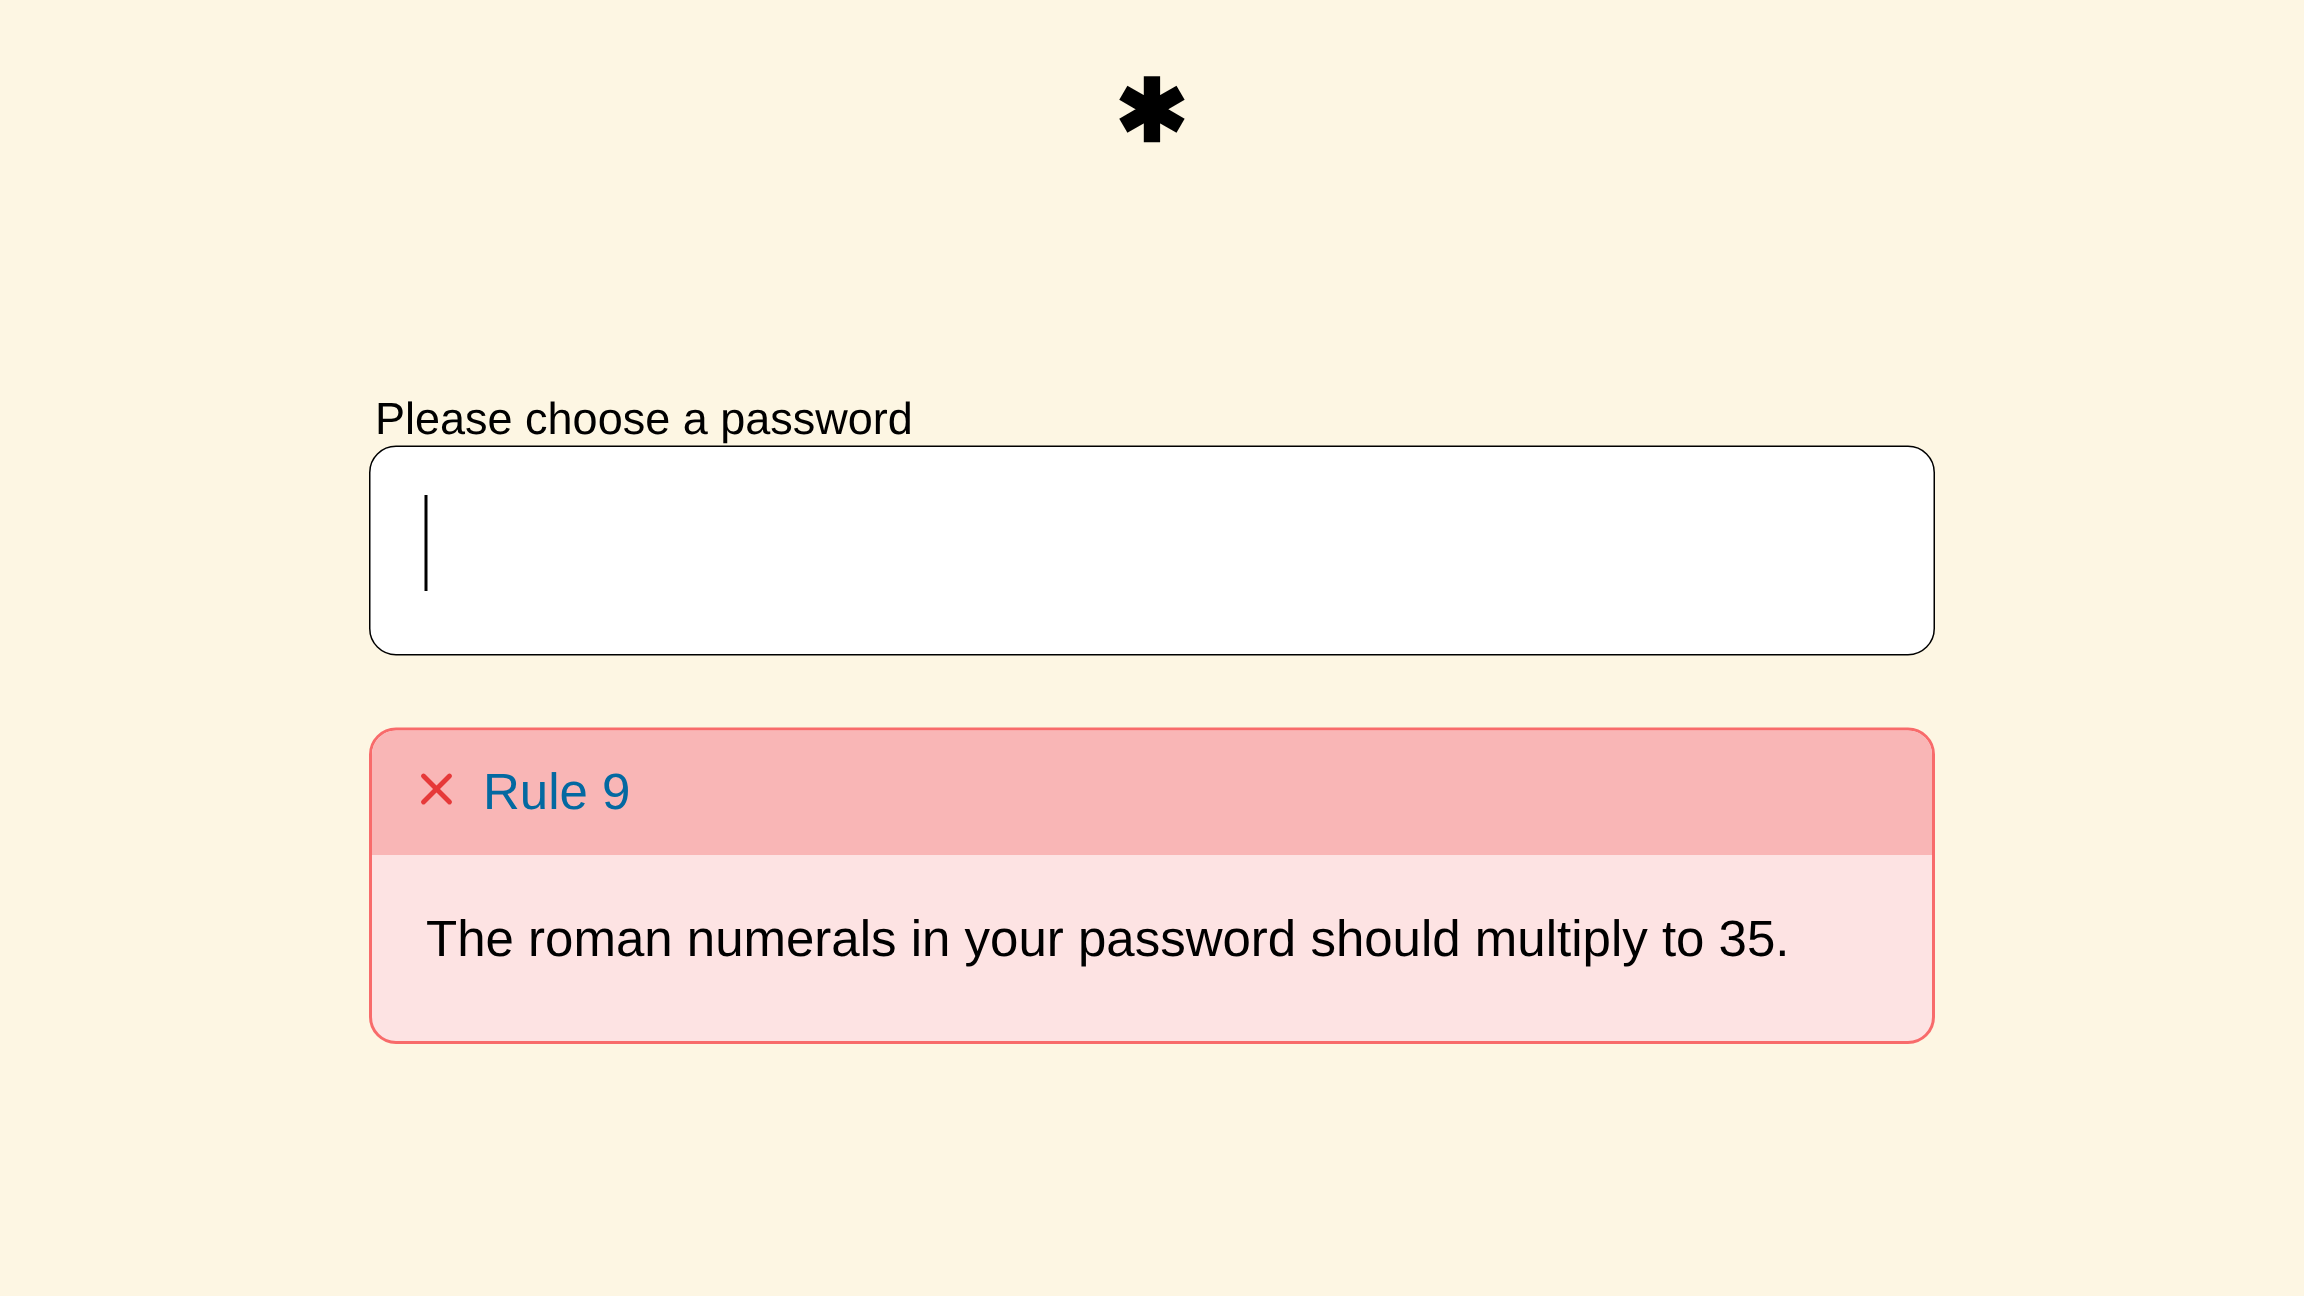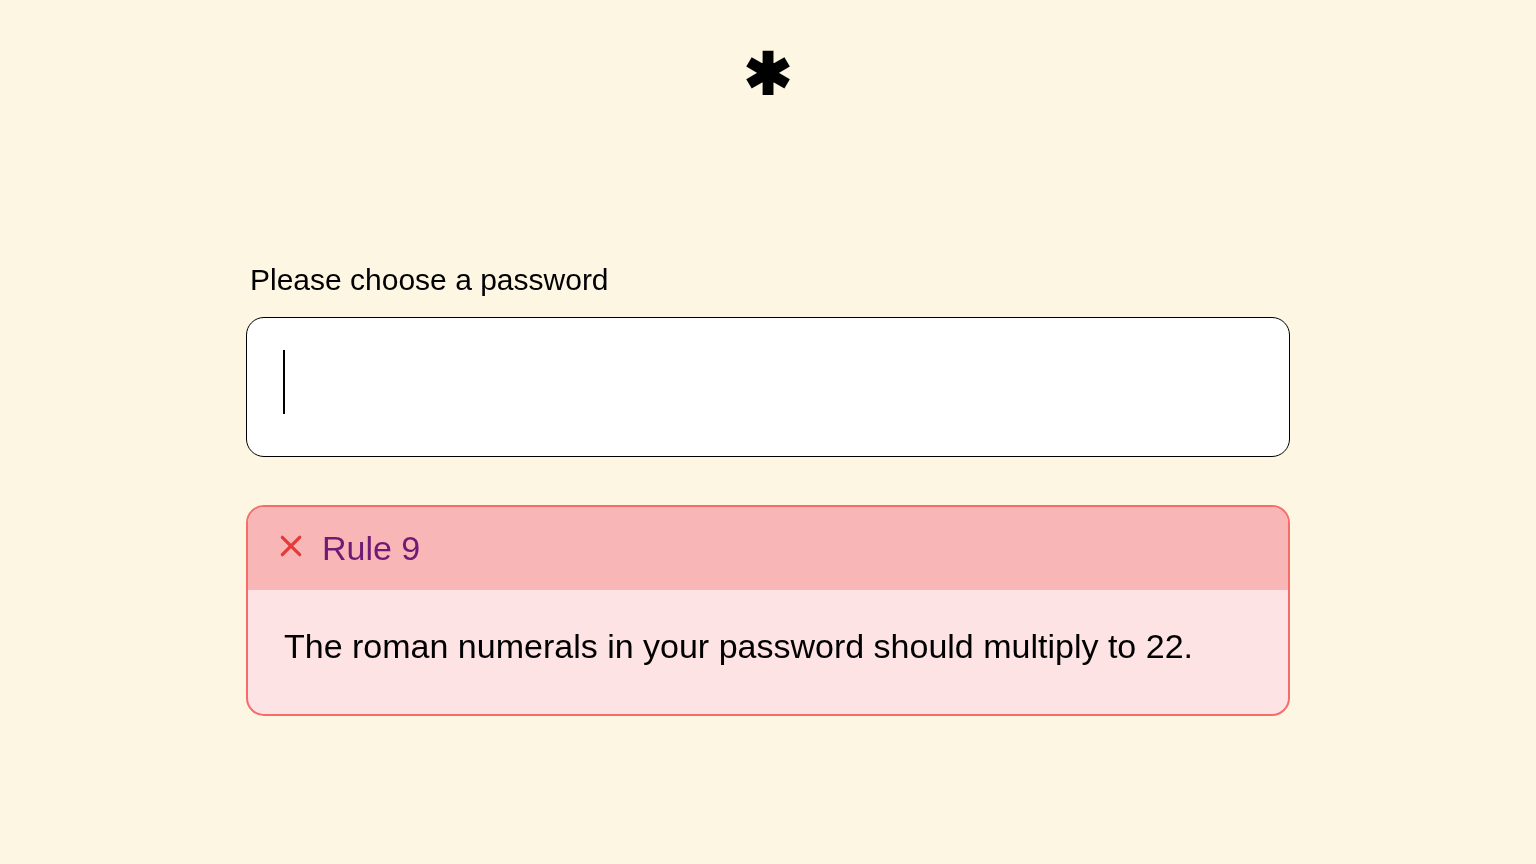--- a/index.html
+++ b/index.html
@@ -43,21 +43,20 @@
       letter-spacing: 1px;
     }
     .content {
       width: 1044px;
       margin-top: 165px;
     }
     .prompt-label {
       font-family: Arial, Helvetica, sans-serif;
       font-size: 30px;
       color: #000;
-      margin-bottom: 20px;
       margin-left: 4px;
     }
     .password-box {
       width: 100%;
       height: 140px;
       background-color: #fff;
       border: 1.5px solid #000;
       border-radius: 18px;
       padding: 28px 36px;
       display: flex;
@@ -91,21 +90,21 @@
     }
     .x-icon {
       color: #e63939;
       font-size: 30px;
       font-weight: bold;
       line-height: 1;
     }
     .rule-title {
       font-family: Arial, Helvetica, sans-serif;
       font-size: 34px;
-      color: #701a75;
+      color: #0369a1;
     }
     .rule-body {
       padding: 28px 36px 40px 36px;
       font-family: Arial, Helvetica, sans-serif;
       font-size: 34px;
       color: #000;
       line-height: 1.65;
     }
   </style>
 </head>
@@ -126,16 +125,16 @@
     <div class="rule-card">
       <div class="rule-header">
         <span class="x-icon">
           <svg width="26" height="26" viewBox="0 0 24 24" fill="none" stroke="#e63939" stroke-width="3" stroke-linecap="round">
             <line x1="4" y1="4" x2="20" y2="20"></line>
             <line x1="20" y1="4" x2="4" y2="20"></line>
           </svg>
         </span>
         <span class="rule-title">Rule 9</span>
       </div>
-      <div class="rule-body">The roman numerals in your password should multiply to 22.</div>
+      <div class="rule-body">The roman numerals in your password should multiply to 35.</div>
     </div>
   </div>
 </div>
 
 </body></html>

